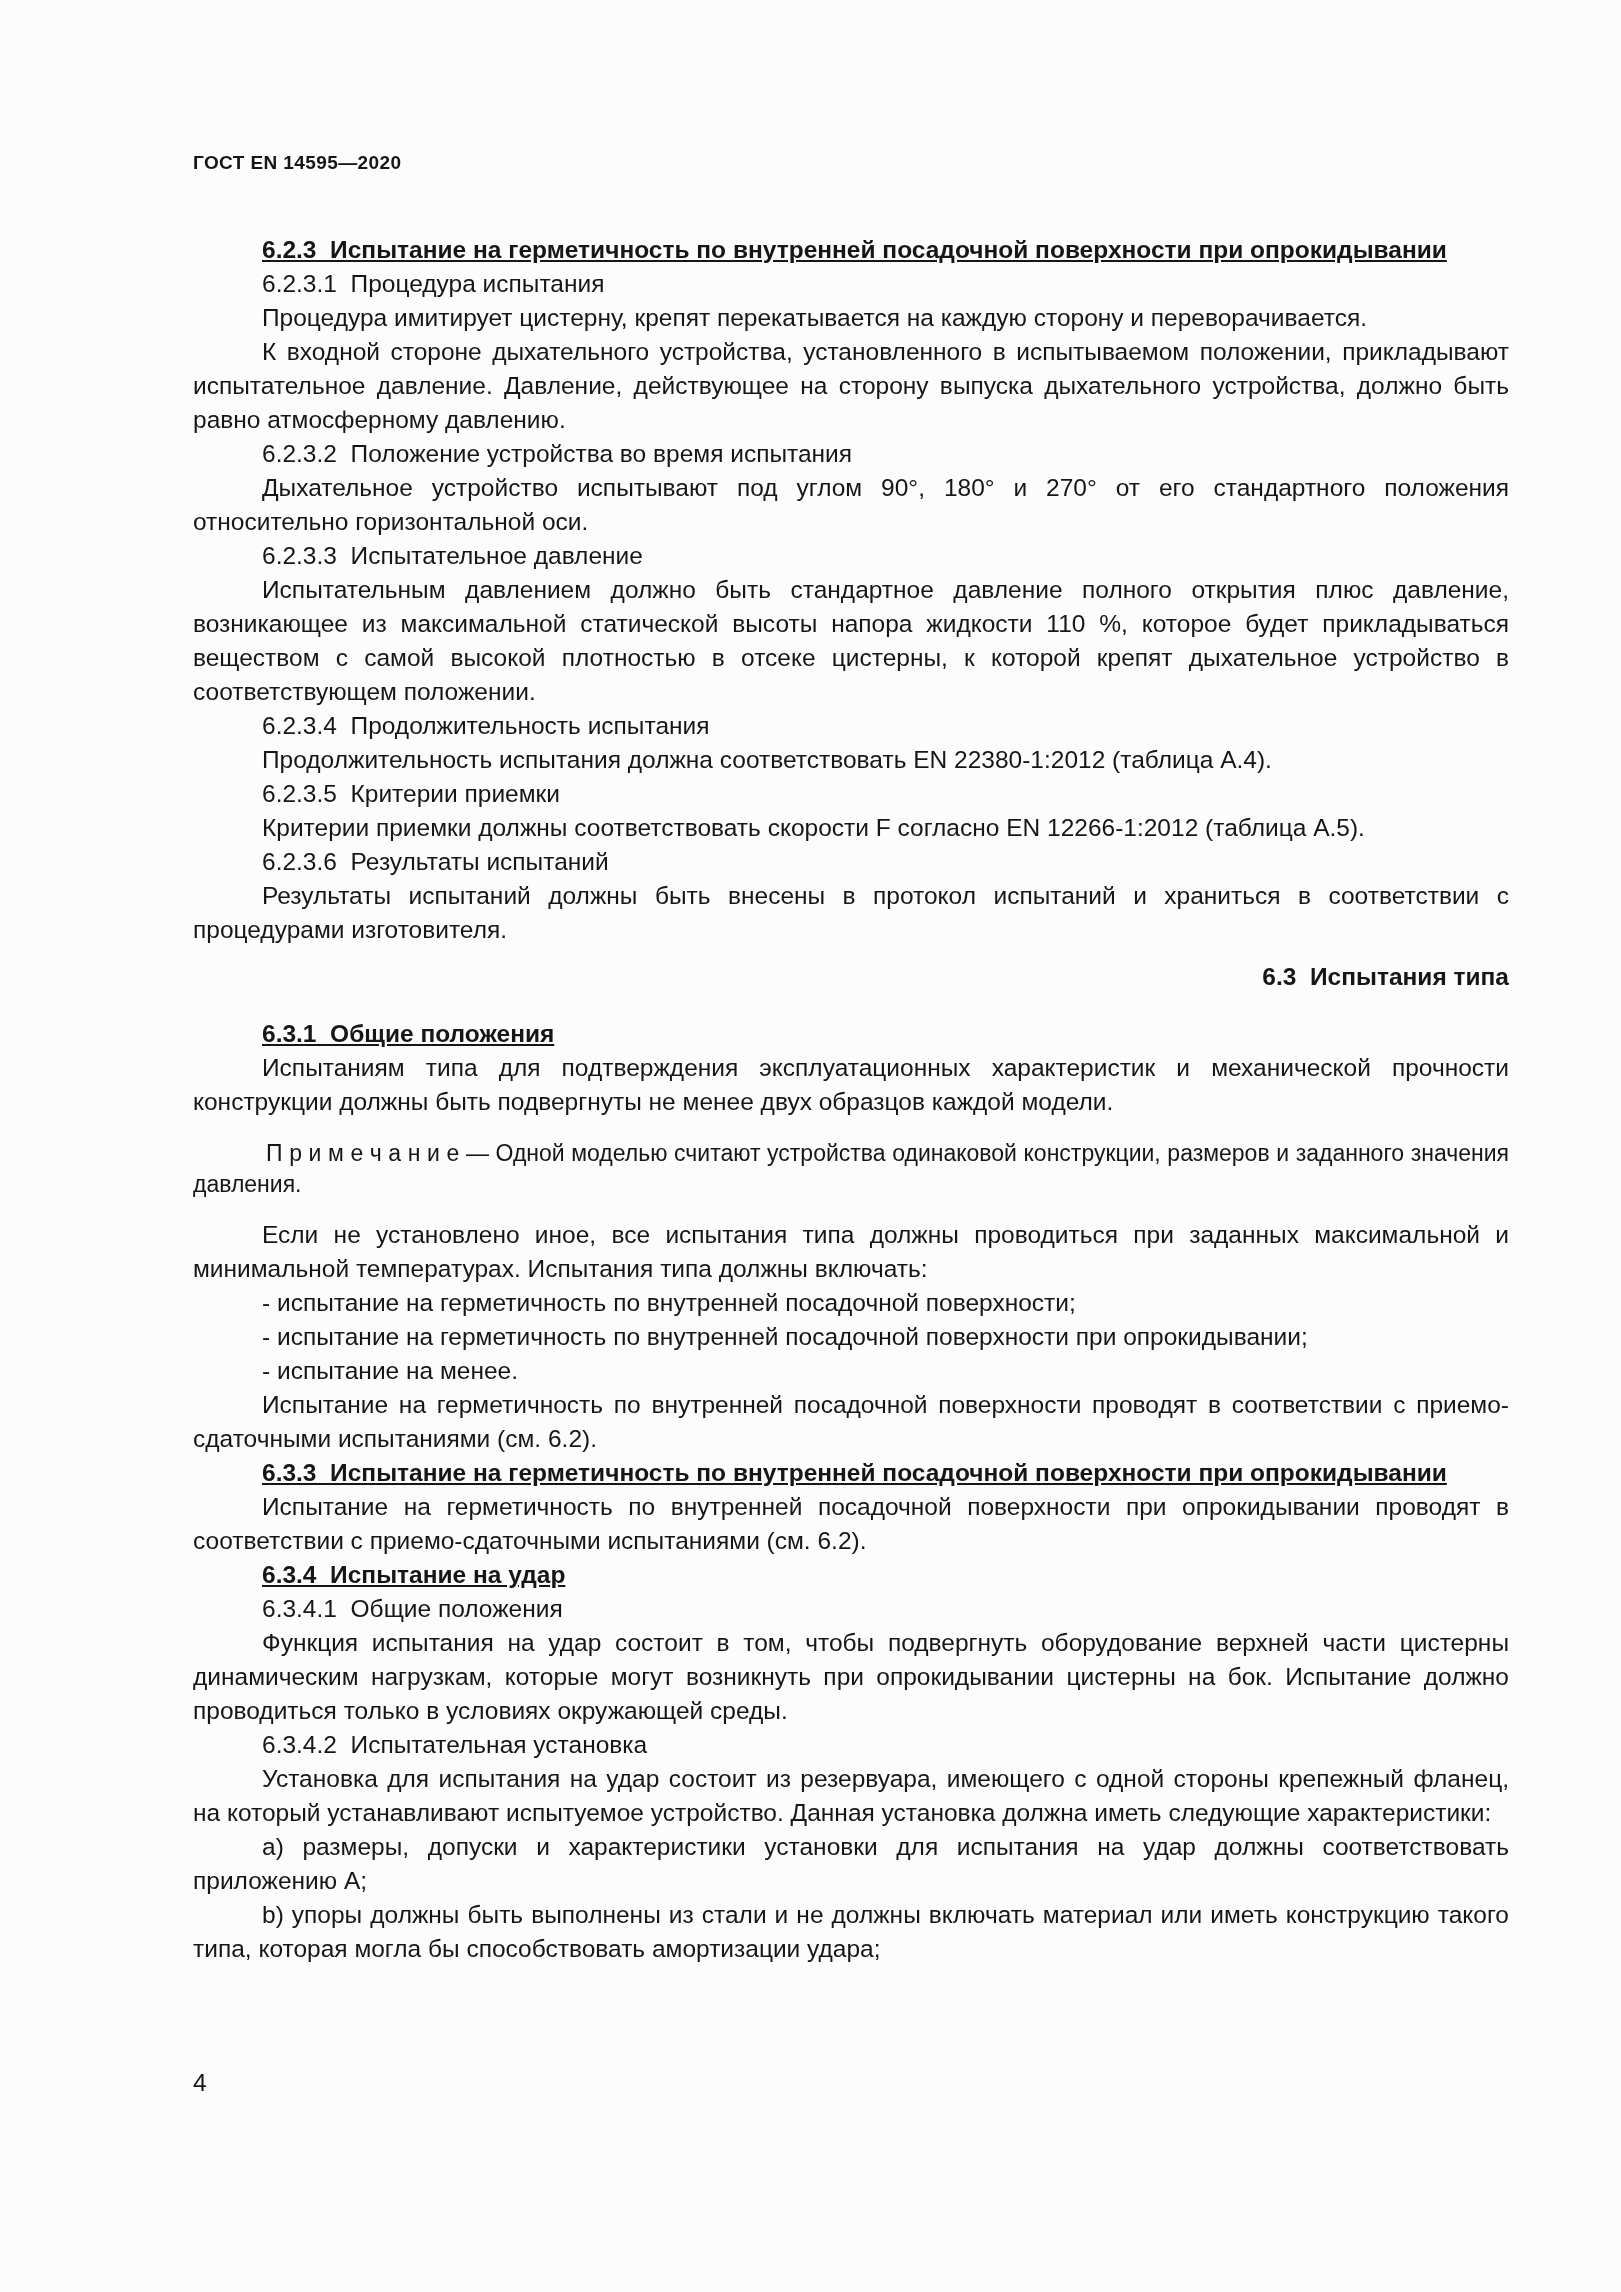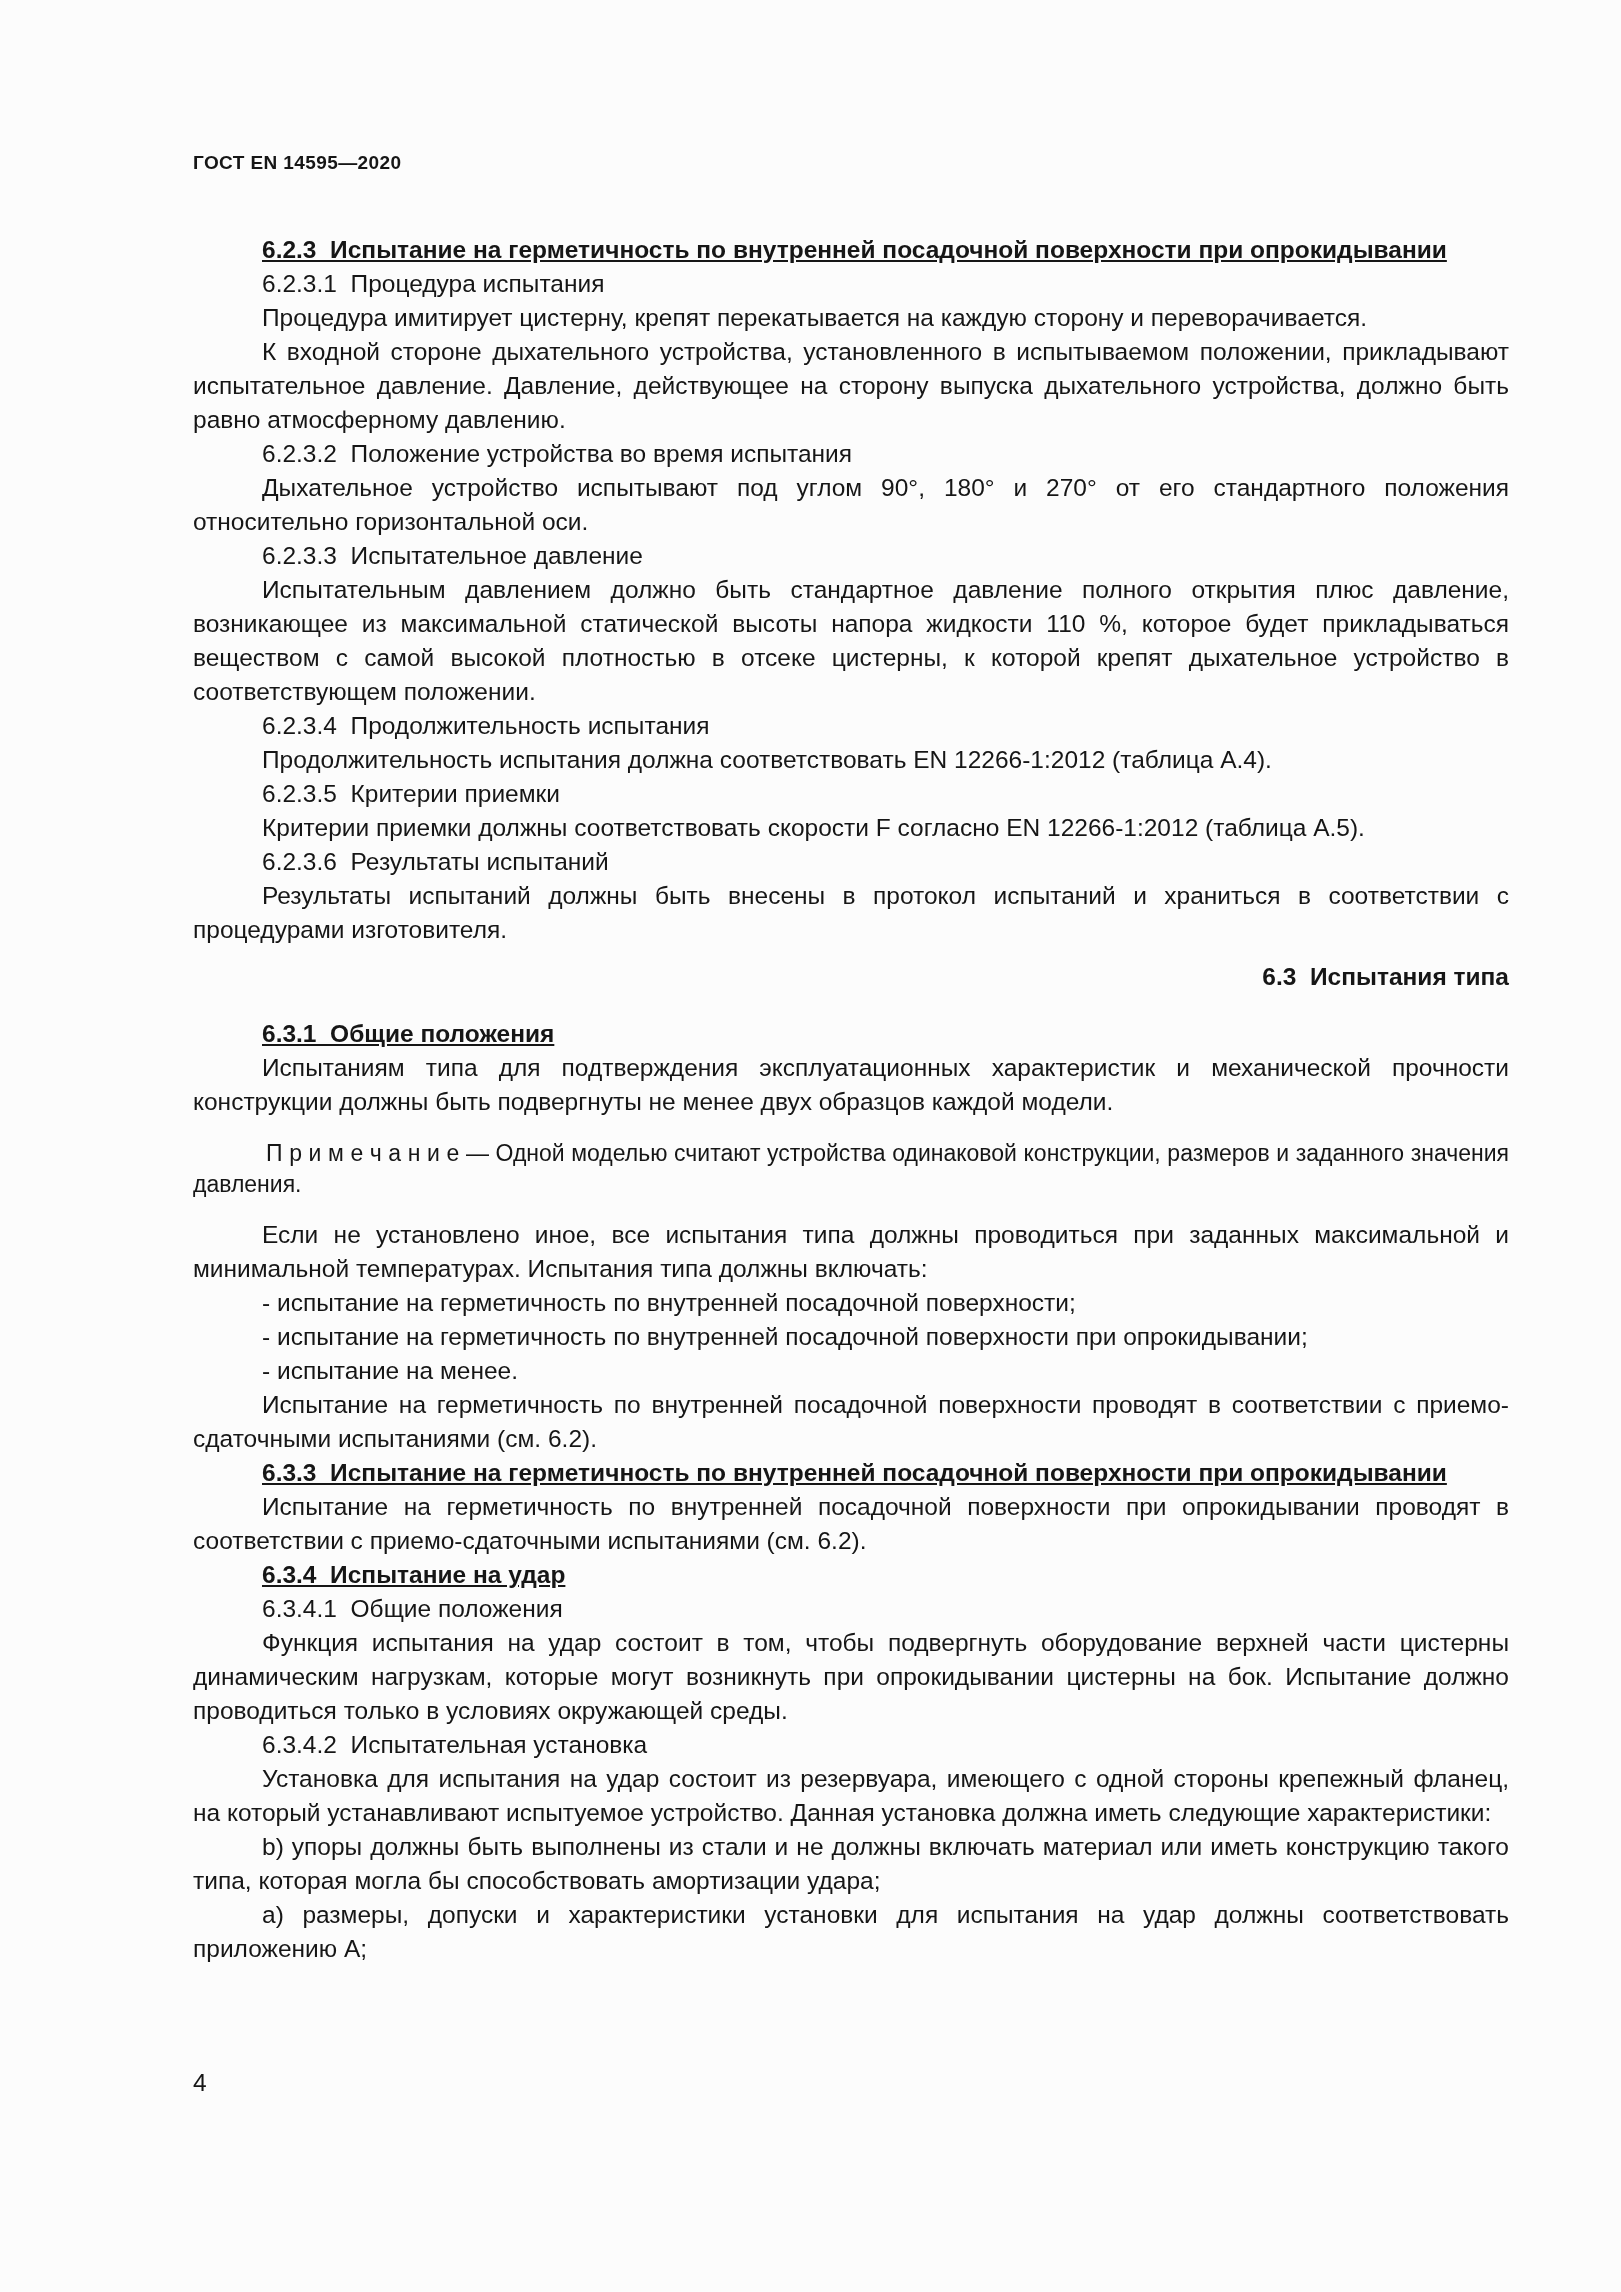--- a/index.html
+++ b/index.html
@@ -72,40 +72,40 @@
   <div class="doc-body" id="doc-content">
       <p class="para bold">6.2.3&nbsp; Испытание на герметичность по внутренней посадочной поверхности при опрокидывании</p>
       <p class="para">6.2.3.1&nbsp; Процедура испытания</p>
       <p class="para">Процедура имитирует цистерну, крепят перекатывается на каждую сторону и переворачивается.</p>
       <p class="para">К входной стороне дыхательного устройства, установленного в испытываемом положении, прикладывают испытательное давление. Давление, действующее на сторону выпуска дыхательного устройства, должно быть равно атмосферному давлению.</p>
       <p class="para">6.2.3.2&nbsp; Положение устройства во время испытания</p>
       <p class="para">Дыхательное устройство испытывают под углом 90°, 180° и 270° от его стандартного положения относительно горизонтальной оси.</p>
       <p class="para">6.2.3.3&nbsp; Испытательное давление</p>
       <p class="para">Испытательным давлением должно быть стандартное давление полного открытия плюс давление, возникающее из максимальной статической высоты напора жидкости 110 %, которое будет прикладываться веществом с самой высокой плотностью в отсеке цистерны, к которой крепят дыхательное устройство в соответствующем положении.</p>
       <p class="para">6.2.3.4&nbsp; Продолжительность испытания</p>
-      <p class="para">Продолжительность испытания должна соответствовать EN 12266-1:2012 (таблица А.4).</p>
+      <p class="para">Продолжительность испытания должна соответствовать EN 22380-1:2012 (таблица А.4).</p>
       <p class="para">6.2.3.5&nbsp; Критерии приемки</p>
       <p class="para">Критерии приемки должны соответствовать скорости F согласно EN 12266-1:2012 (таблица А.5).</p>
       <p class="para">6.2.3.6&nbsp; Результаты испытаний</p>
       <p class="para">Результаты испытаний должны быть внесены в протокол испытаний и храниться в соответствии с процедурами изготовителя.</p>
       <p class="para chapter">6.3&nbsp; Испытания типа</p>
       <p class="para bold">6.3.1&nbsp; Общие положения</p>
       <p class="para">Испытаниям типа для подтверждения эксплуатационных характеристик и механической прочности конструкции должны быть подвергнуты не менее двух образцов каждой модели.</p>
       <p class="para note">П р и м е ч а н и е — Одной моделью считают устройства одинаковой конструкции, размеров и заданного значения давления.</p>
       <p class="para">Если не установлено иное, все испытания типа должны проводиться при заданных максимальной и минимальной температурах. Испытания типа должны включать:</p>
       <p class="para">- испытание на герметичность по внутренней посадочной поверхности;</p>
       <p class="para">- испытание на герметичность по внутренней посадочной поверхности при опрокидывании;</p>
       <p class="para">- испытание на менее.</p>
       <p class="para">Испытание на герметичность по внутренней посадочной поверхности проводят в соответствии с приемо-сдаточными испытаниями (см. 6.2).</p>
       <p class="para bold">6.3.3&nbsp; Испытание на герметичность по внутренней посадочной поверхности при опрокидывании</p>
       <p class="para">Испытание на герметичность по внутренней посадочной поверхности при опрокидывании проводят в соответствии с приемо-сдаточными испытаниями (см. 6.2).</p>
       <p class="para bold">6.3.4&nbsp; Испытание на удар</p>
       <p class="para">6.3.4.1&nbsp; Общие положения</p>
       <p class="para">Функция испытания на удар состоит в том, чтобы подвергнуть оборудование верхней части цистерны динамическим нагрузкам, которые могут возникнуть при опрокидывании цистерны на бок. Испытание должно проводиться только в условиях окружающей среды.</p>
       <p class="para">6.3.4.2&nbsp; Испытательная установка</p>
       <p class="para">Установка для испытания на удар состоит из резервуара, имеющего с одной стороны крепежный фланец, на который устанавливают испытуемое устройство. Данная установка должна иметь следующие характеристики:</p>
+      <p class="para">а) размеры, допуски и характеристики установки для испытания на удар должны соответствовать приложению А;</p>
       <p class="para">b) упоры должны быть выполнены из стали и не должны включать материал или иметь конструкцию такого типа, которая могла бы способствовать амортизации удара;</p>
-      <p class="para">а) размеры, допуски и характеристики установки для испытания на удар должны соответствовать приложению А;</p>
     </div>
 
   <div class="page-number">4</div>
 </div>
 
 
 </body></html>

